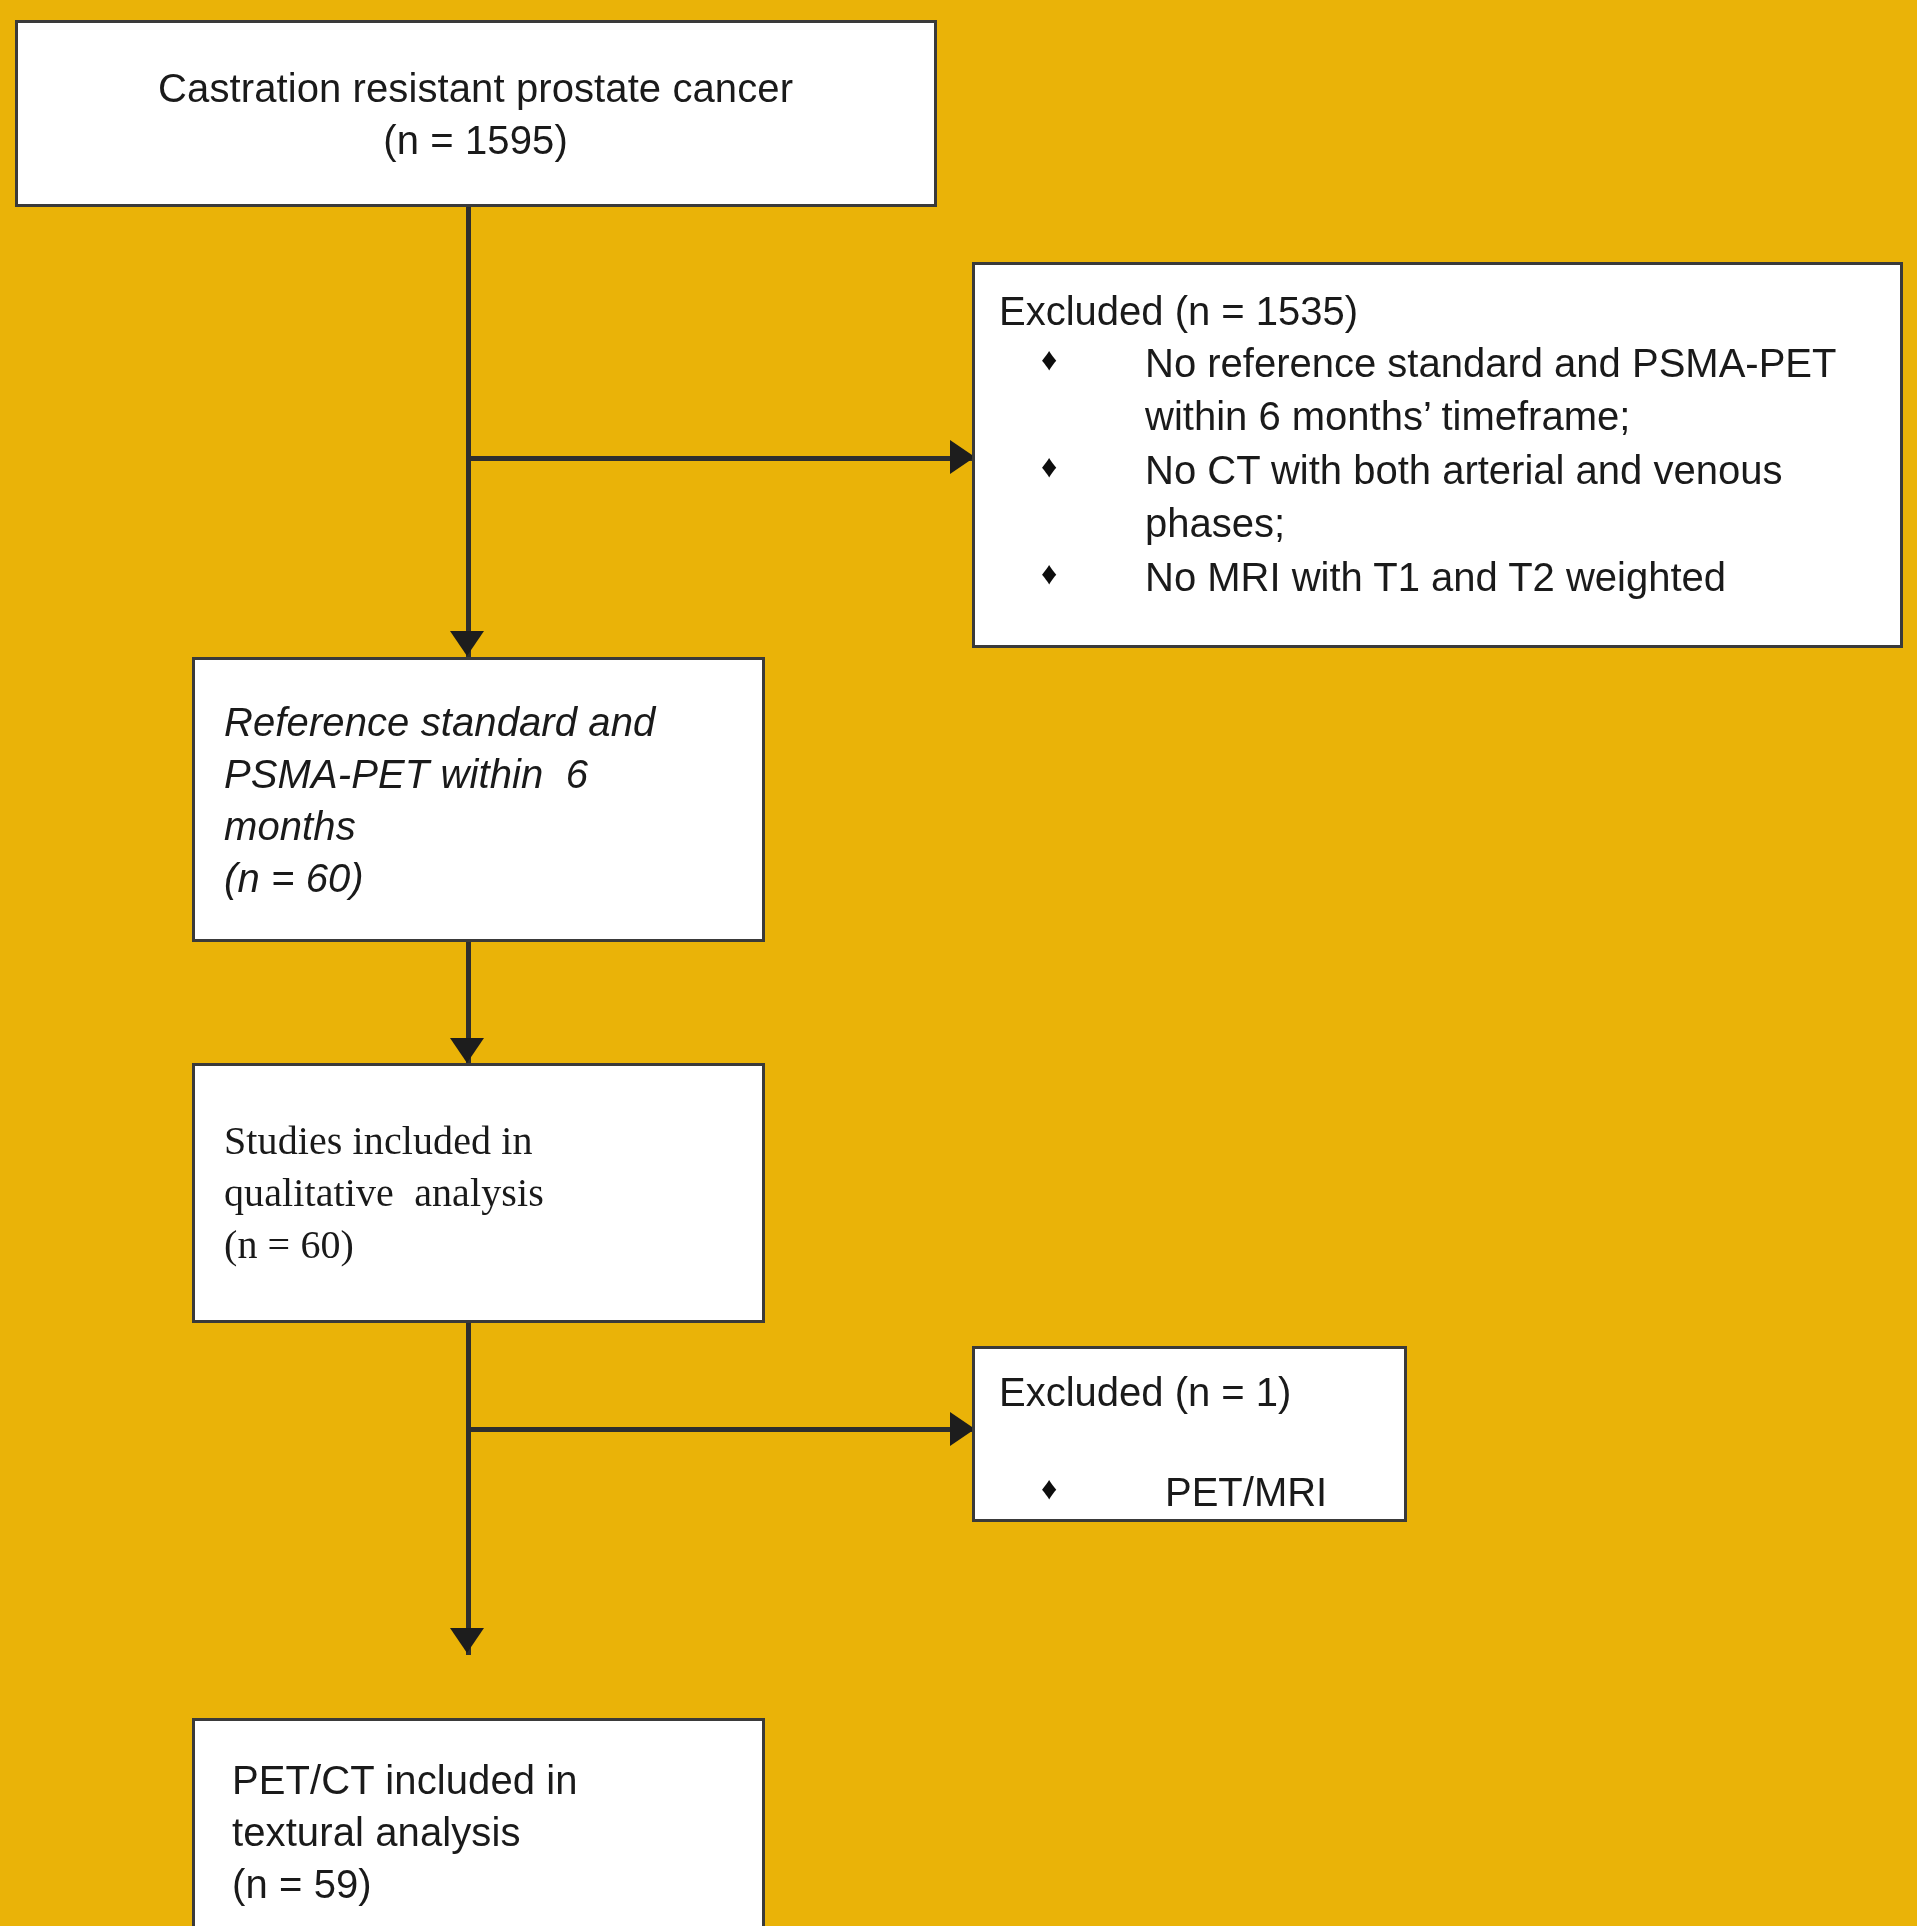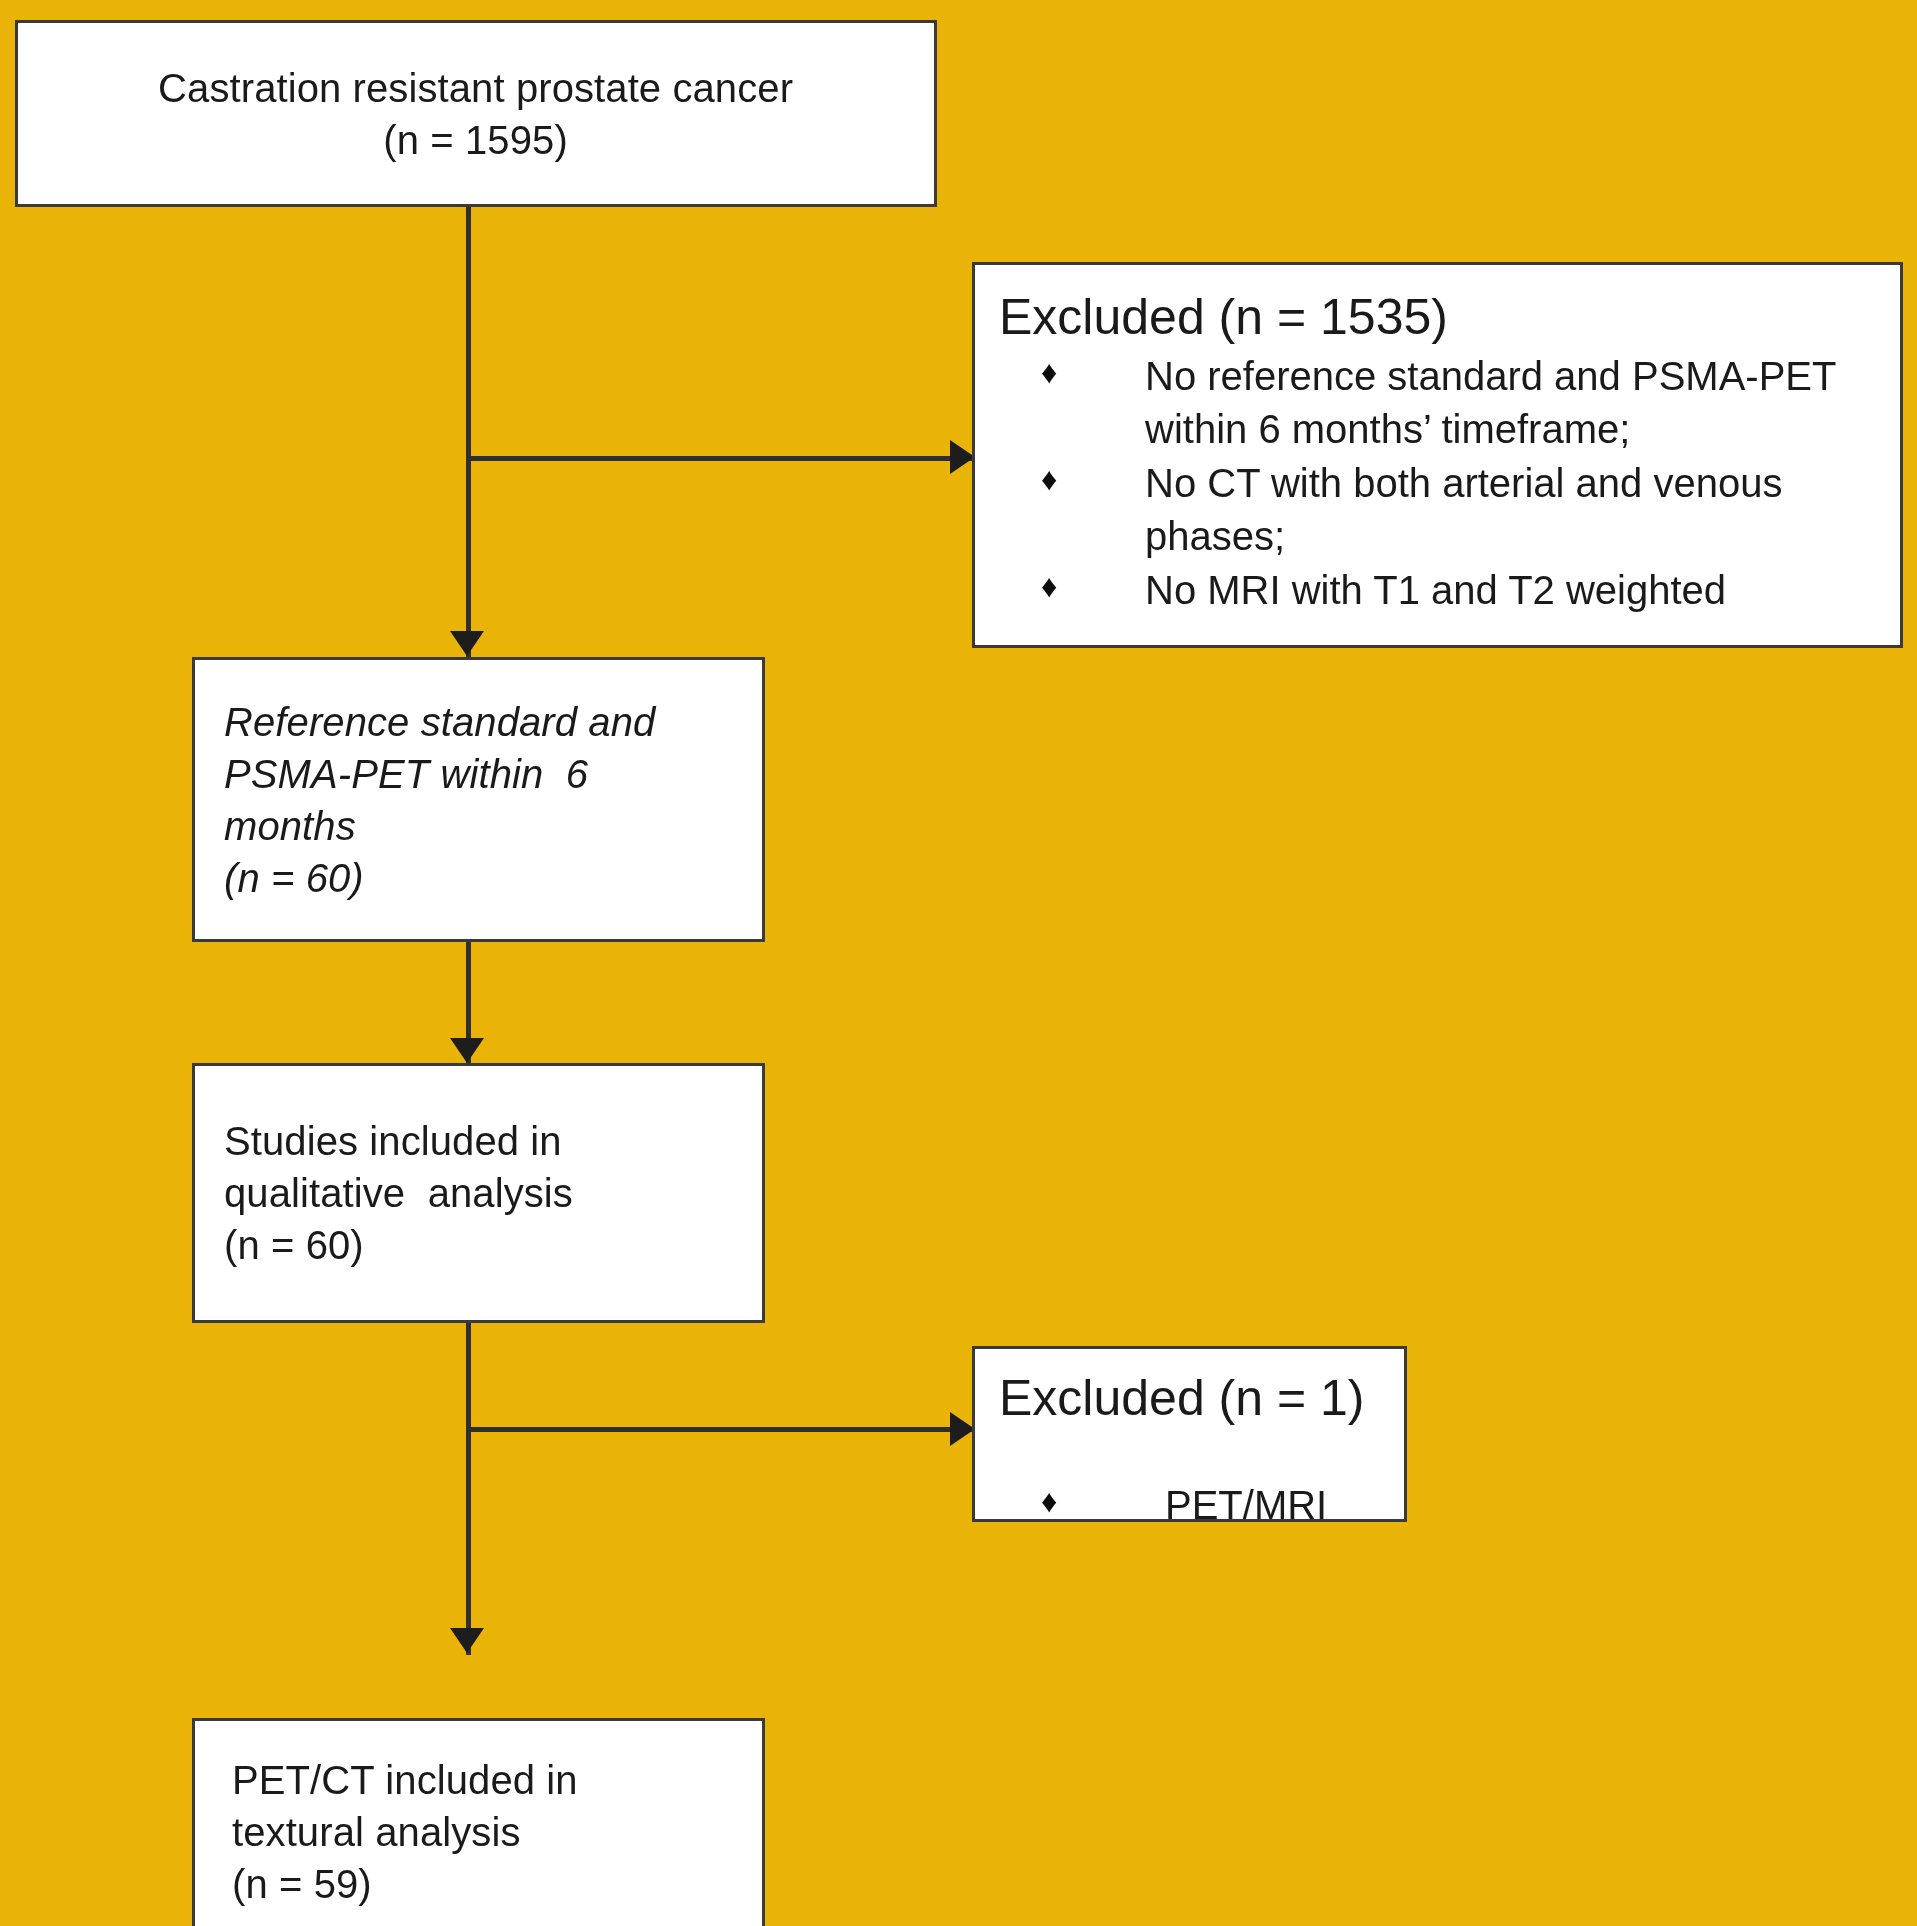--- a/index.html
+++ b/index.html
@@ -55,20 +55,21 @@
     width: 573px; height: 285px;
     padding: 0 29px;
     font-style: italic;
   }
 
   
   #box-qualitative {
     left: 192px; top: 1063px;
     width: 573px; height: 260px;
     padding: 0 29px;
+    font-family: Liberation Serif, serif;
   }
 
   
   #box-final {
     left: 192px; top: 1718px;
     width: 573px; height: 228px;
     padding: 0 37px;
   }
 
   
@@ -82,21 +83,21 @@
   
   #box-excluded-2 {
     left: 972px; top: 1346px;
     width: 435px; height: 176px;
     padding: 17px 24px;
     justify-content: flex-start;
     gap: 48px;
   }
 
   .excl-title {
-    font-size: 50px;
+    font-size: 40px;
     line-height: 1.30;
     color: #1a1a1a;
     white-space: pre;
   }
 
   ul.excl-list {
     list-style: none;
     margin: 0;
     padding: 0;
     width: 100%;

